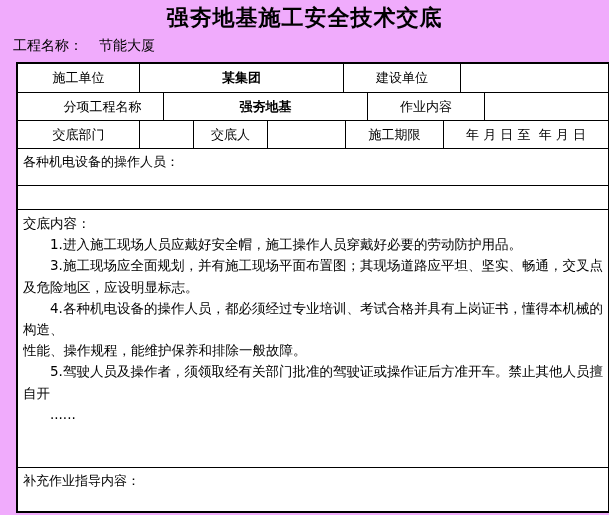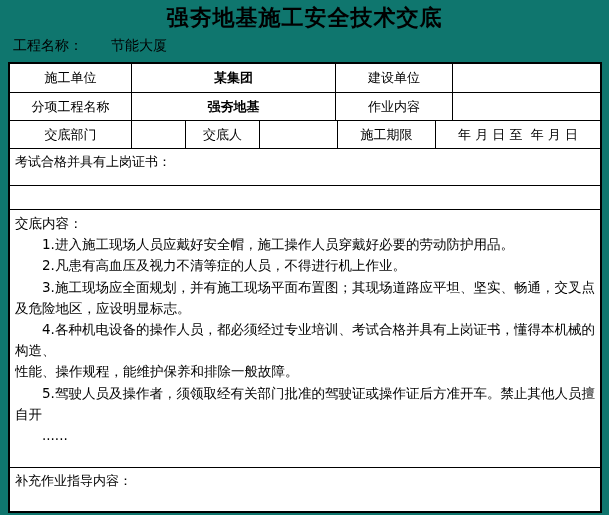--- a/index.html
+++ b/index.html
@@ -4,54 +4,54 @@
 <style>
   * { margin:0; padding:0; box-sizing:border-box; }
   html,body { background:#ffffff; }
   body {
     width:609px; height:515px;
     font-family:"DejaVu Sans","Liberation Sans",sans-serif;
     color:#000000;
     position:relative;
     overflow:hidden;
   }
-  .page { position:absolute; left:0; top:0; width:609px; height:515px; background:#0f766e; }
+  .page { position:absolute; left:0; top:0; width:609px; height:515px; background:#f0abfc; }
 
   .doc-title {
     padding-top:3px;
     height:33px;
     text-align:center;
     font-size:22px;
     font-weight:bold;
     letter-spacing:1px;
     white-space:nowrap;
   }
 
   .project-line {
     margin-top:4px;
     padding-left:13px;
     font-size:14px;
     height:21px;
     white-space:pre;
   }
-  .project-line .value { margin-left:28px; }
+  .project-line .value { margin-left:16px; }
 
   .form-table {
     position:absolute;
-    left:8px; top:62px;
+    left:16px; top:62px;
     width:594px; height:451px;
     border:2px solid #000;
     display:flex;
     flex-direction:column;
     background:#fff;
   }
   .trow { display:flex; flex-direction:row; border-bottom:1px solid #000; width:100%; }
   .trow.last { border-bottom:none; }
   .r1 { height:29px; }
-  .r2 { height:28px; }
+  .r2 { height:28px;padding-left:24px; }
   .r3 { height:28px; }
   .r4 { height:37px; }
   .r5 { height:24px; }
   .r6 { height:258px; }
   .r7 { flex:1; }
 
   .cell {
     border-right:1px solid #000;
     display:flex;
     align-items:center;
@@ -118,32 +118,31 @@
     <div class="trow r3">
       <div class="cell w3a">交底部门</div>
       <div class="cell w3b"></div>
       <div class="cell w3c">交底人</div>
       <div class="cell w3d"></div>
       <div class="cell w3e">施工期限</div>
       <div class="cell end">年 月 日 至  年 月 日</div>
     </div>
 
     <div class="trow r4">
-      <div class="cell block end">考试合格并具有上岗证书：</div>
+      <div class="cell block end">各种机电设备的操作人员：</div>
     </div>
 
     <div class="trow r5">
       <div class="cell block end"></div>
     </div>
 
     <div class="trow r6">
       <div class="content-cell">
         <div class="cline">交底内容：</div>
         <div class="cline indent">1.进入施工现场人员应戴好安全帽，施工操作人员穿戴好必要的劳动防护用品。</div>
-        <div class="cline indent">2.凡患有高血压及视力不清等症的人员，不得进行机上作业。</div>
         <div class="cline indent">3.施工现场应全面规划，并有施工现场平面布置图；其现场道路应平坦、坚实、畅通，交叉点</div>
         <div class="cline">及危险地区，应设明显标志。</div>
         <div class="cline indent">4.各种机电设备的操作人员，都必须经过专业培训、考试合格并具有上岗证书，懂得本机械的</div>
         <div class="cline">构造、</div>
         <div class="cline">性能、操作规程，能维护保养和排除一般故障。</div>
         <div class="cline indent">5.驾驶人员及操作者，须领取经有关部门批准的驾驶证或操作证后方准开车。禁止其他人员擅</div>
         <div class="cline">自开</div>
         <div class="cline indent">......</div>
       </div>
     </div>

